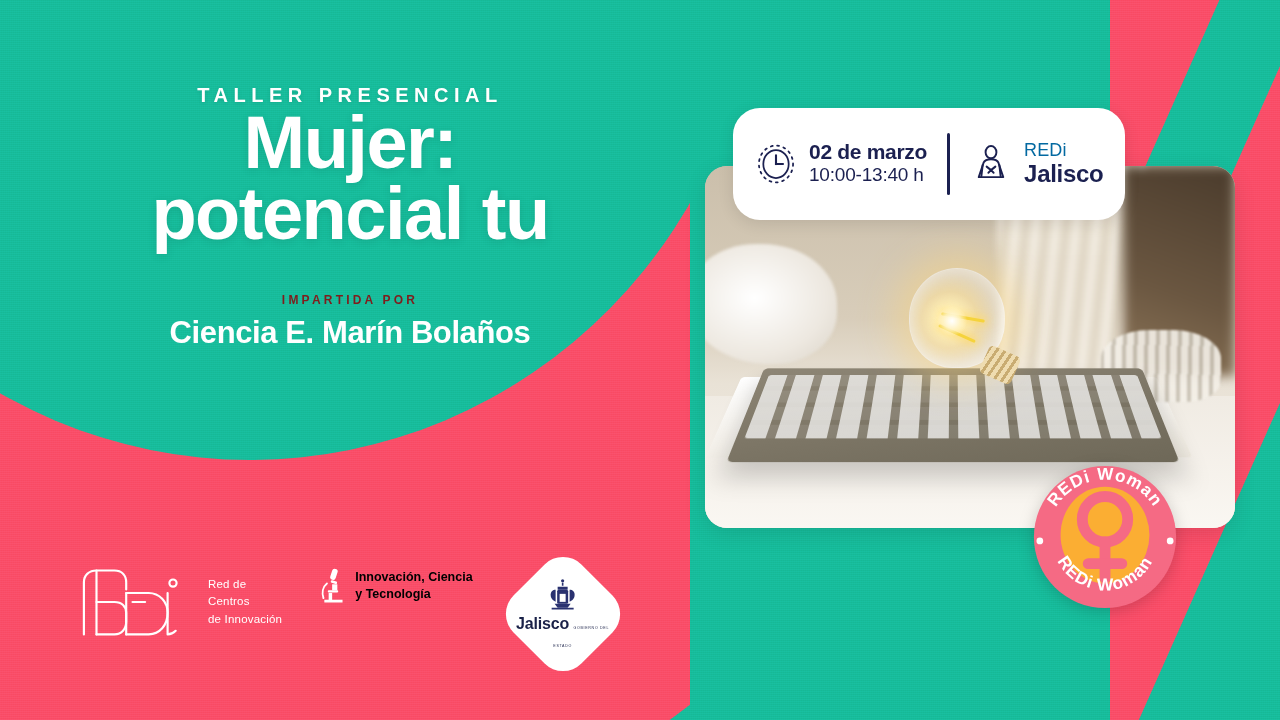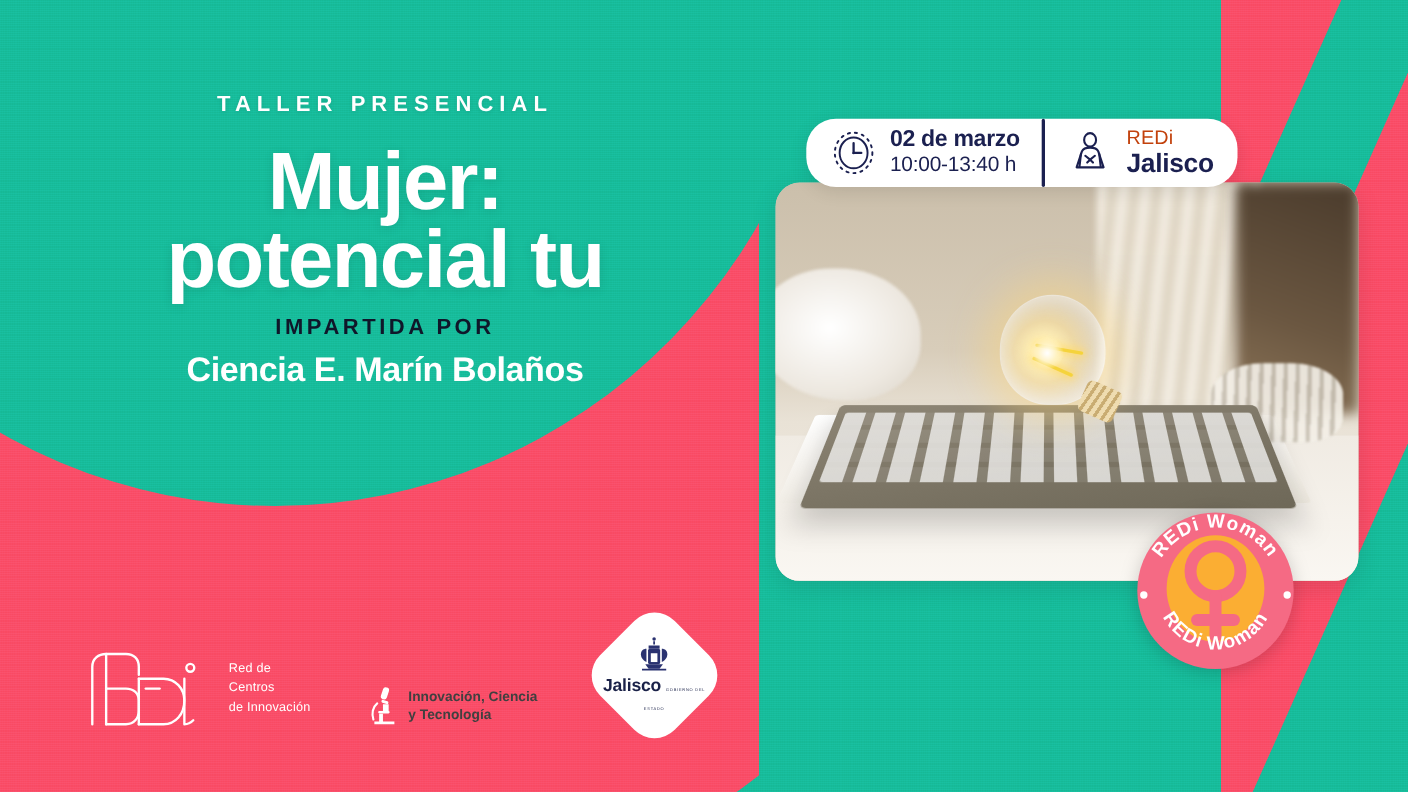--- a/index.html
+++ b/index.html
@@ -64,62 +64,61 @@
     padding-top:84px;
   }
   .eyebrow {
     color:#FFFFFF;
     font-size:20px;
     font-weight:bold;
     letter-spacing:5.5px;
     text-shadow:0 1px 4px rgba(0,0,0,.10);
   }
   .headline {
-    margin-top:22px;
     color:#FFFFFF;
     font-size:74px;
     line-height:0.96;
     font-weight:bold;
     text-align:center;
     letter-spacing:-1.5px;
     text-shadow:0 2px 10px rgba(0,0,0,.10);
   }
   .headline .l1 { display:block; }
   .headline .l2 { display:block; }
   .headline .l3 { display:block; }
 
   .by-label {
-    margin-top:16px;
-    color:#0f172a;
-    font-size:20px;
+    margin-top:44px;
+    color:#7f1d1d;
+    font-size:12px;
     font-weight:bold;
     letter-spacing:3.2px;
   }
   .by-name {
     margin-top:8px;
     color:#FFFFFF;
     font-size:31px;
     font-weight:bold;
     letter-spacing:-0.4px;
   }
 
   
   .logos {
     position:absolute; left:78px; bottom:58px;
-    display:flex; align-items:flex-end; gap:54px;
+    display:flex; align-items:flex-start; gap:38px;
   }
   .redi-logo { display:flex; align-items:center; gap:12px; }
   .redi-mark { width:118px; height:72px; }
   .redi-sub {
     color:#FFFFFF; font-size:11.5px; line-height:1.5; letter-spacing:.2px;
     white-space:pre-line;
   }
   .ict-logo { display:flex; align-items:center; gap:9px; }
   .micro-icon { width:26px; height:40px; }
-  .ict-text { color:#404040; font-size:12.5px; font-weight:bold; line-height:1.35; white-space:pre-line; }
+  .ict-text { color:#000000; font-size:12.5px; font-weight:bold; line-height:1.35; white-space:pre-line; }
 
   .jalisco {
     width:96px; height:96px;
     background:#FFFFFF;
     border-radius:26px;
     transform:rotate(45deg);
     display:flex; align-items:center; justify-content:center;
     margin-left:4px;
   }
   .jalisco-in { transform:rotate(-45deg); text-align:center; }
@@ -219,31 +218,31 @@
     background:repeating-linear-gradient(100deg,#C9AC72 0 3px,#EFDCB0 3px 7px);
     border-radius:5px;
     transform:rotate(24deg);
   }
 
   
   .info-card {
     position:absolute; left:733px; top:108px;
     background:#FFFFFF;
     border-radius:27px;
-    padding:0 22px;
+    padding:25px 22px;
     display:flex; align-items:center; gap:20px;
     box-shadow:0 4px 16px rgba(0,0,0,.10);
     z-index:5;
   }
   .info-block { display:flex; align-items:center; gap:12px; }
   .clock-icon, .desk-icon { width:42px; height:42px; flex:0 0 auto; }
   .info-lines { display:flex; flex-direction:column; }
   .info-strong { color:#1B2050; font-size:21px; font-weight:bold; letter-spacing:-.3px; line-height:1.08; }
   .info-light  { color:#1B2050; font-size:19px; letter-spacing:-.2px; line-height:1.18; }
-  .info-small  { color:#c2410c; font-size:18px; letter-spacing:.1px; line-height:1.1; }
+  .info-small  { color:#0369a1; font-size:18px; letter-spacing:.1px; line-height:1.1; }
   .info-div { width:3px; height:62px; background:#1B2050; border-radius:2px; }
 
   
   .badge {
     position:absolute; left:1026px; top:458px;
     width:158px; height:158px;
     z-index:6;
     filter:drop-shadow(0 3px 8px rgba(0,0,0,.18));
   }
 </style>

